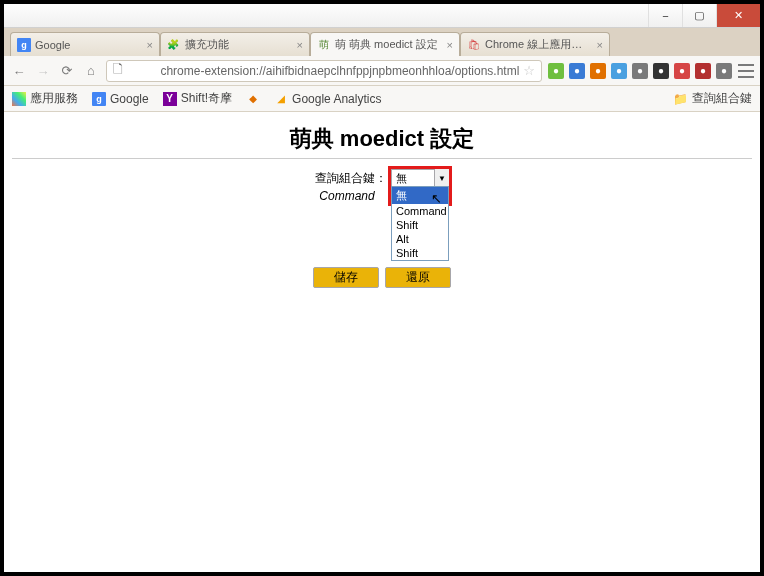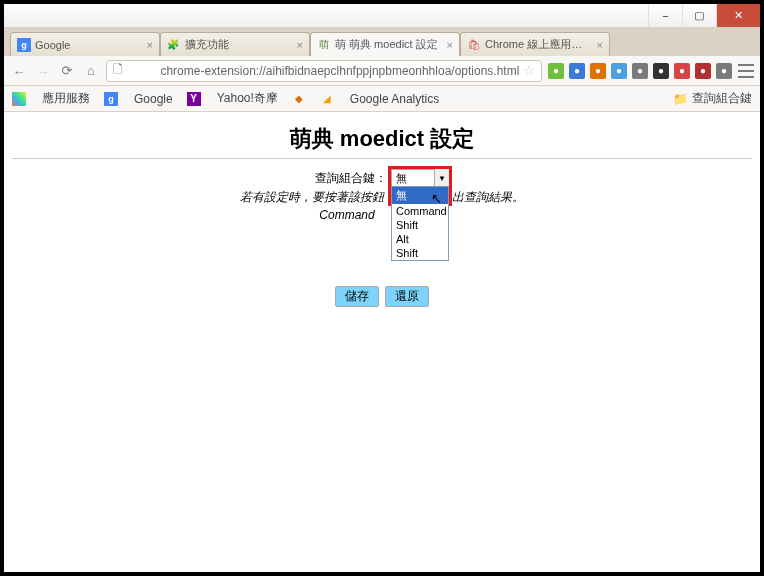--- a/index.html
+++ b/index.html
@@ -15,37 +15,37 @@
   .tab .label { flex:1; overflow:hidden; text-overflow:ellipsis; }
   .tab .x { color:#888; font-size:11px; }
   .g-icon{width:14px;height:14px;background:#4285f4;color:#fff;display:flex;align-items:center;justify-content:center;font-size:9px;font-weight:bold;border-radius:1px;}
   .navbar { height:30px; background:#f8f7f5; border-bottom:1px solid #d9d2c4; display:flex; align-items:center; padding:0 6px; gap:6px; }
   .navbtn { width:18px; height:18px; display:flex; align-items:center; justify-content:center; color:#7a7a7a; font-size:13px; }
   .urlbox { flex:1; height:22px; border:1px solid #cfc8ba; border-radius:3px; background:#fff; display:flex; align-items:center; padding:0 6px; font-size:12px; color:#666; gap:4px;}
   .staricon{color:#c7c7c7;font-size:13px;}
   .extrow{display:flex;gap:5px;align-items:center;}
   .ext{width:16px;height:16px;border-radius:2px;display:flex;align-items:center;justify-content:center;font-size:10px;color:#fff;}
   .bookbar { height:26px; background:#f8f7f5; border-bottom:1px solid #d9d2c4; display:flex; align-items:center; padding:0 8px; gap:14px; font-size:12px; color:#444;}
-  .bm{display:flex;align-items:center;gap:16px;}
+  .bm{display:flex;align-items:center;gap:4px;}
   .bm .ico{width:14px;height:14px;display:flex;align-items:center;justify-content:center;font-size:10px;}
   .content { position:relative; padding:12px 8px; text-align:center; }
   h1 { font-size:22px; font-weight:bold; margin-bottom:0; }
   hr { border:none; border-top:1px solid #ccc; margin:4px 0 10px; }
   .row{font-size:12px; margin:2px 0; display:flex; justify-content:center; align-items:center; gap:4px;}
   .ital{font-style:italic;}
   .selectwrap{position:relative;display:inline-block;}
   .selectbox{width:58px;height:18px;border:1px solid #a7a6aa;background:#fff;font-size:11px;text-align:left;padding:0 4px;display:flex;align-items:center;}
   .selectarr{position:absolute;right:0;top:0;width:15px;height:18px;background:#efefef;border-left:1px solid #a7a6aa;display:flex;align-items:center;justify-content:center;font-size:8px;}
   .redbox{position:absolute;border:3px solid #e31b1b;pointer-events:none;}
   .dropdown{position:absolute;left:0;top:17px;width:58px;border:1px solid #7b9ebd;background:#fff;font-size:11px;text-align:left;z-index:5;}
   .dropdown .opt{padding:1px 4px;}
   .dropdown .opt.sel{background:#3169c6;color:#fff;}
   .cursor{position:absolute;left:40px;top:22px;font-size:13px;color:#000;z-index:6;pointer-events:none;}
   .btns{margin-top:64px;display:flex;justify-content:center;gap:6px;}
-  button.sm{font-size:12px;padding:1px 9px;background:#7dd3fc;border:1px solid #a7a6aa;border-radius:2px;}
+  button.sm{font-size:12px;padding:1px 20px;background:#eab308;border:1px solid #a7a6aa;border-radius:2px;}
   .otherbm{margin-left:auto;display:flex;align-items:center;gap:4px;}
   .hamb{width:16px;height:14px;display:flex;flex-direction:column;justify-content:space-between;}
   .hamb span{height:2px;background:#7a7a7a;}
 </style>
 </head>
 <body>
 
 <div class="window">
 
   <div class="titlebar">
@@ -113,21 +113,21 @@
       <span>應用服務</span>
     </div>
     <div class="bm">
       <span class="ico">
           <span class="g-icon">g</span>
         </span>
       <span>Google</span>
     </div>
     <div class="bm">
       <span class="ico" style="background:#7b0099;color:#fff;font-weight:bold;">Y</span>
-      <span>Yahoo!奇摩</span>
+      <span>Shift!奇摩</span>
     </div>
     <div class="bm">
       <span class="ico" style="color:#e07000;">◆</span>
     </div>
     <div class="bm">
       <span class="ico" style="color:#f4a000;">◢</span>
       <span>Google Analytics</span>
     </div>
     <div class="otherbm">
       <span class="ico" style="color:#d9b23a;">📁</span>
@@ -150,25 +150,20 @@
           <div class="opt sel">無</div>
           <div class="opt">Command</div>
           <div class="opt">Shift</div>
           <div class="opt">Alt</div>
           <div class="opt">Shift</div>
         </div>
         <span class="cursor">↖</span>
       </span>
     </div>
 
-    <div class="row ital">
-      <span>若有設定時，要按著該按鈕</span>
-      <span style="width:60px;"></span>
-      <span>出查詢結果。</span>
-    </div>
     <div class="row ital" style="justify-content:center;">
       <span style="margin-right:70px">Command</span>
     </div>
 
     <div class="btns">
       <button class="sm">儲存</button>
       <button class="sm">還原</button>
     </div>
   </div>
 

